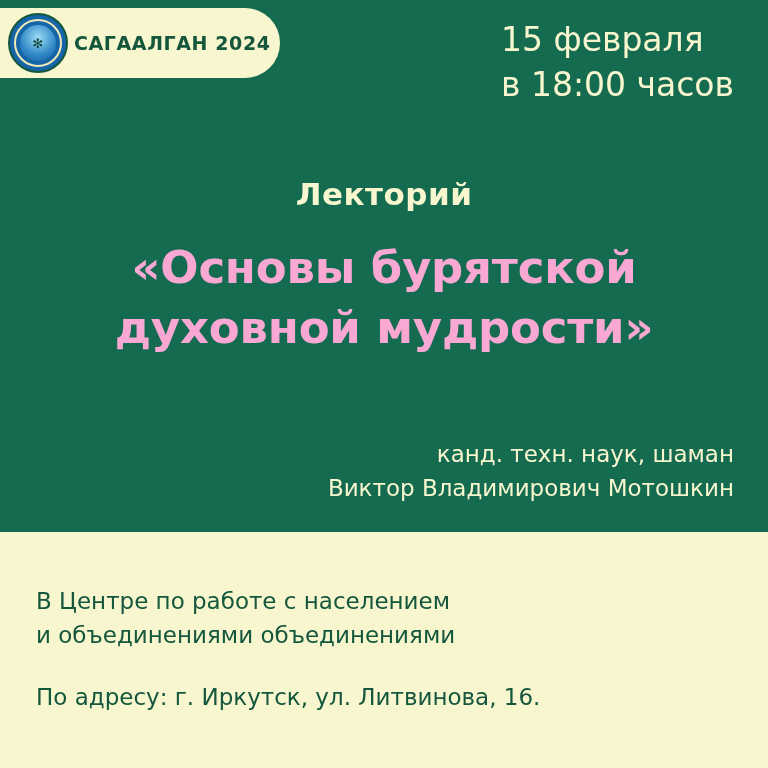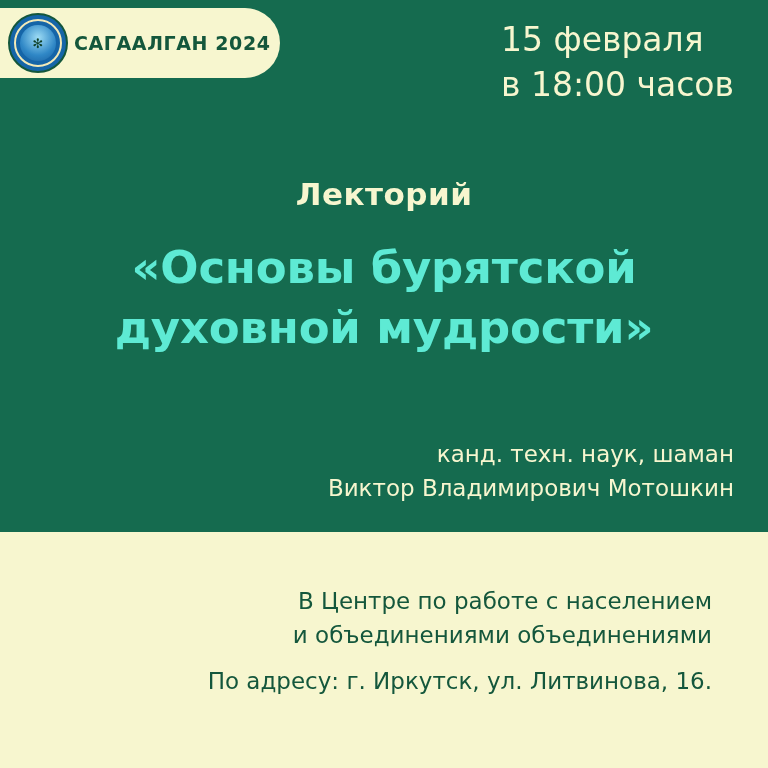--- a/index.html
+++ b/index.html
@@ -99,21 +99,21 @@
     color: #F7F6CF;
     font-size: 31px;
     font-weight: bold;
     letter-spacing: 0.5px;
   }
   .main-title {
     position: absolute;
     left: 40px; right: 40px;
     top: 238px;
     text-align: center;
-    color: #5eead4;
+    color: #f9a8d4;
     font-size: 45px;
     font-weight: bold;
     line-height: 1.33;
     letter-spacing: -0.2px;
   }
   .speaker {
     position: absolute;
     right: 34px;
     top: 437px;
     text-align: right;
@@ -122,29 +122,28 @@
     line-height: 1.48;
     font-weight: 400;
   }
   
   .bottom-area {
     flex: 1 1 auto;
     background: #F7F6CF;
     padding: 52px 56px 0 36px;
     box-sizing: border-box;
     color: #14573c;
-    text-align: right;
   }
   .venue {
     font-size: 23px;
     line-height: 1.48;
     font-weight: 400;
   }
   .address {
-    margin-top: 12px;
+    margin-top: 28px;
     font-size: 23px;
     line-height: 1.48;
     font-weight: 400;
   }
 </style>
 </head>
 <body>
 
 <div class="poster">
 

